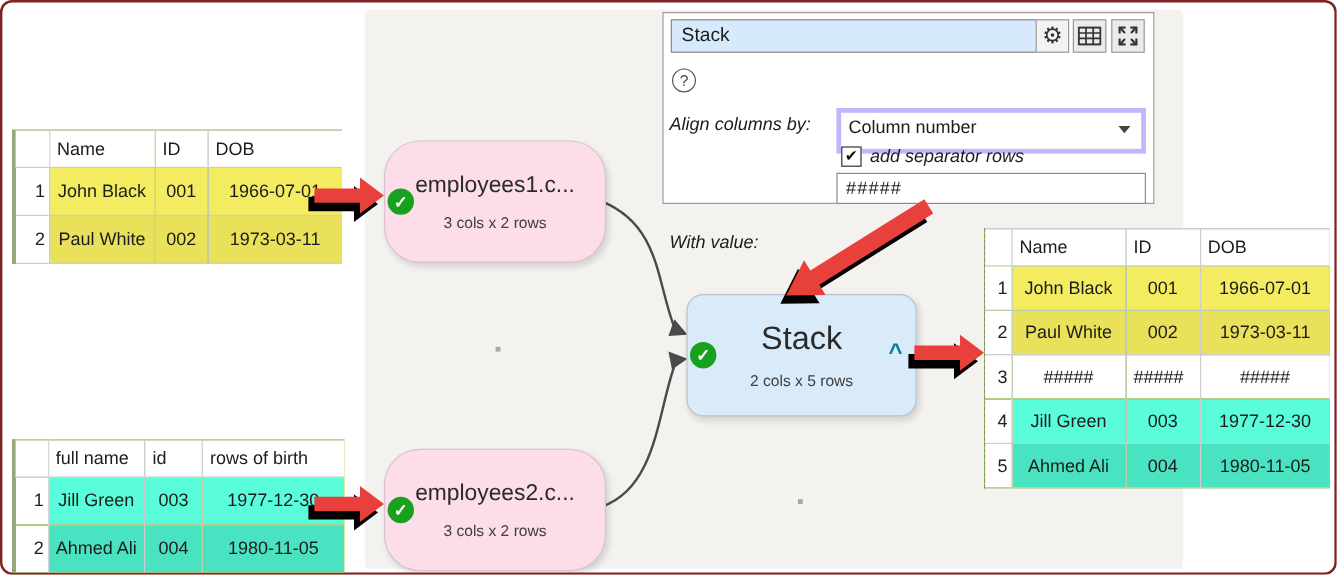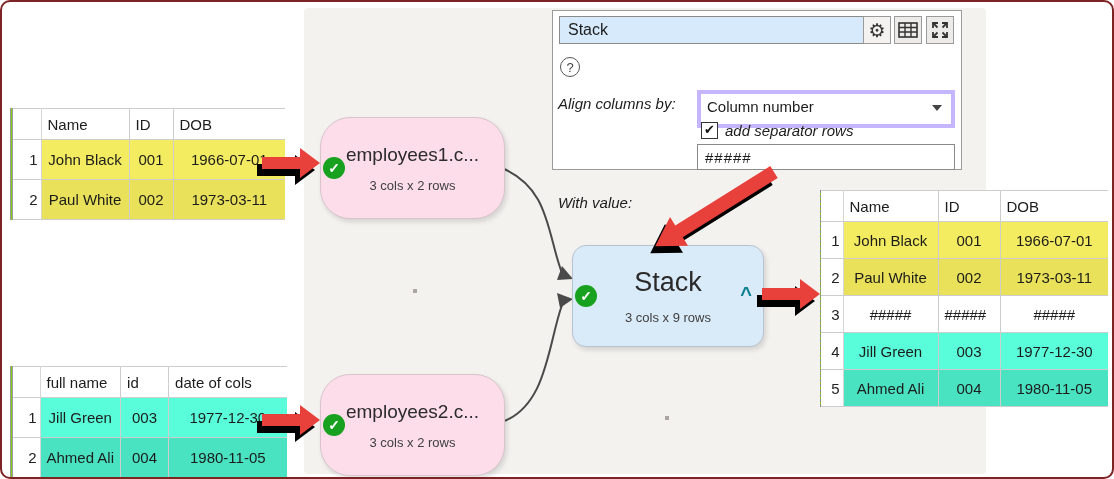--- a/index.html
+++ b/index.html
@@ -121,21 +121,21 @@
           <col style="width:27px">
           <col style="width:79px">
           <col style="width:48px">
           <col style="width:118px">
         </colgroup>
       <tbody>
           <tr style="height:30px">
         <th></th>
         <th>full name</th>
         <th>id</th>
-        <th>date of cols</th>
+        <th>rows of birth</th>
       </tr>
       <tr style="background: rgb(89, 253, 217);">
         <td class="num">1</td>
         <td>Jill Green</td>
         <td class="idc">003</td>
         <td>1977-12-30</td>
       </tr>
       <tr style="background: rgb(74, 227, 194);">
         <td class="num">2</td>
         <td>Ahmed Ali</td>
@@ -205,21 +205,21 @@
 
   <div class="node pink" id="node-emp2">
     <span class="check">✓</span>
     <span class="ntitle">employees2.c...</span>
     <span class="nsub">3 cols x 2 rows</span>
   </div>
 
   <div class="node blue">
     <span class="check">✓</span>
     <span class="ntitle">Stack</span>
-    <span class="nsub">3 cols x 9 rows</span>
+    <span class="nsub">2 cols x 5 rows</span>
     <span class="caret">^</span>
   </div>
 
   <div class="panel">
     <div class="ptitle">Stack</div>
     <div class="pbtn" id="btn-gear">
       <span>⚙</span>
     </div>
     <div class="pbtn" id="btn-table">
       <svg width="20" height="18" viewBox="0 0 20 18">

